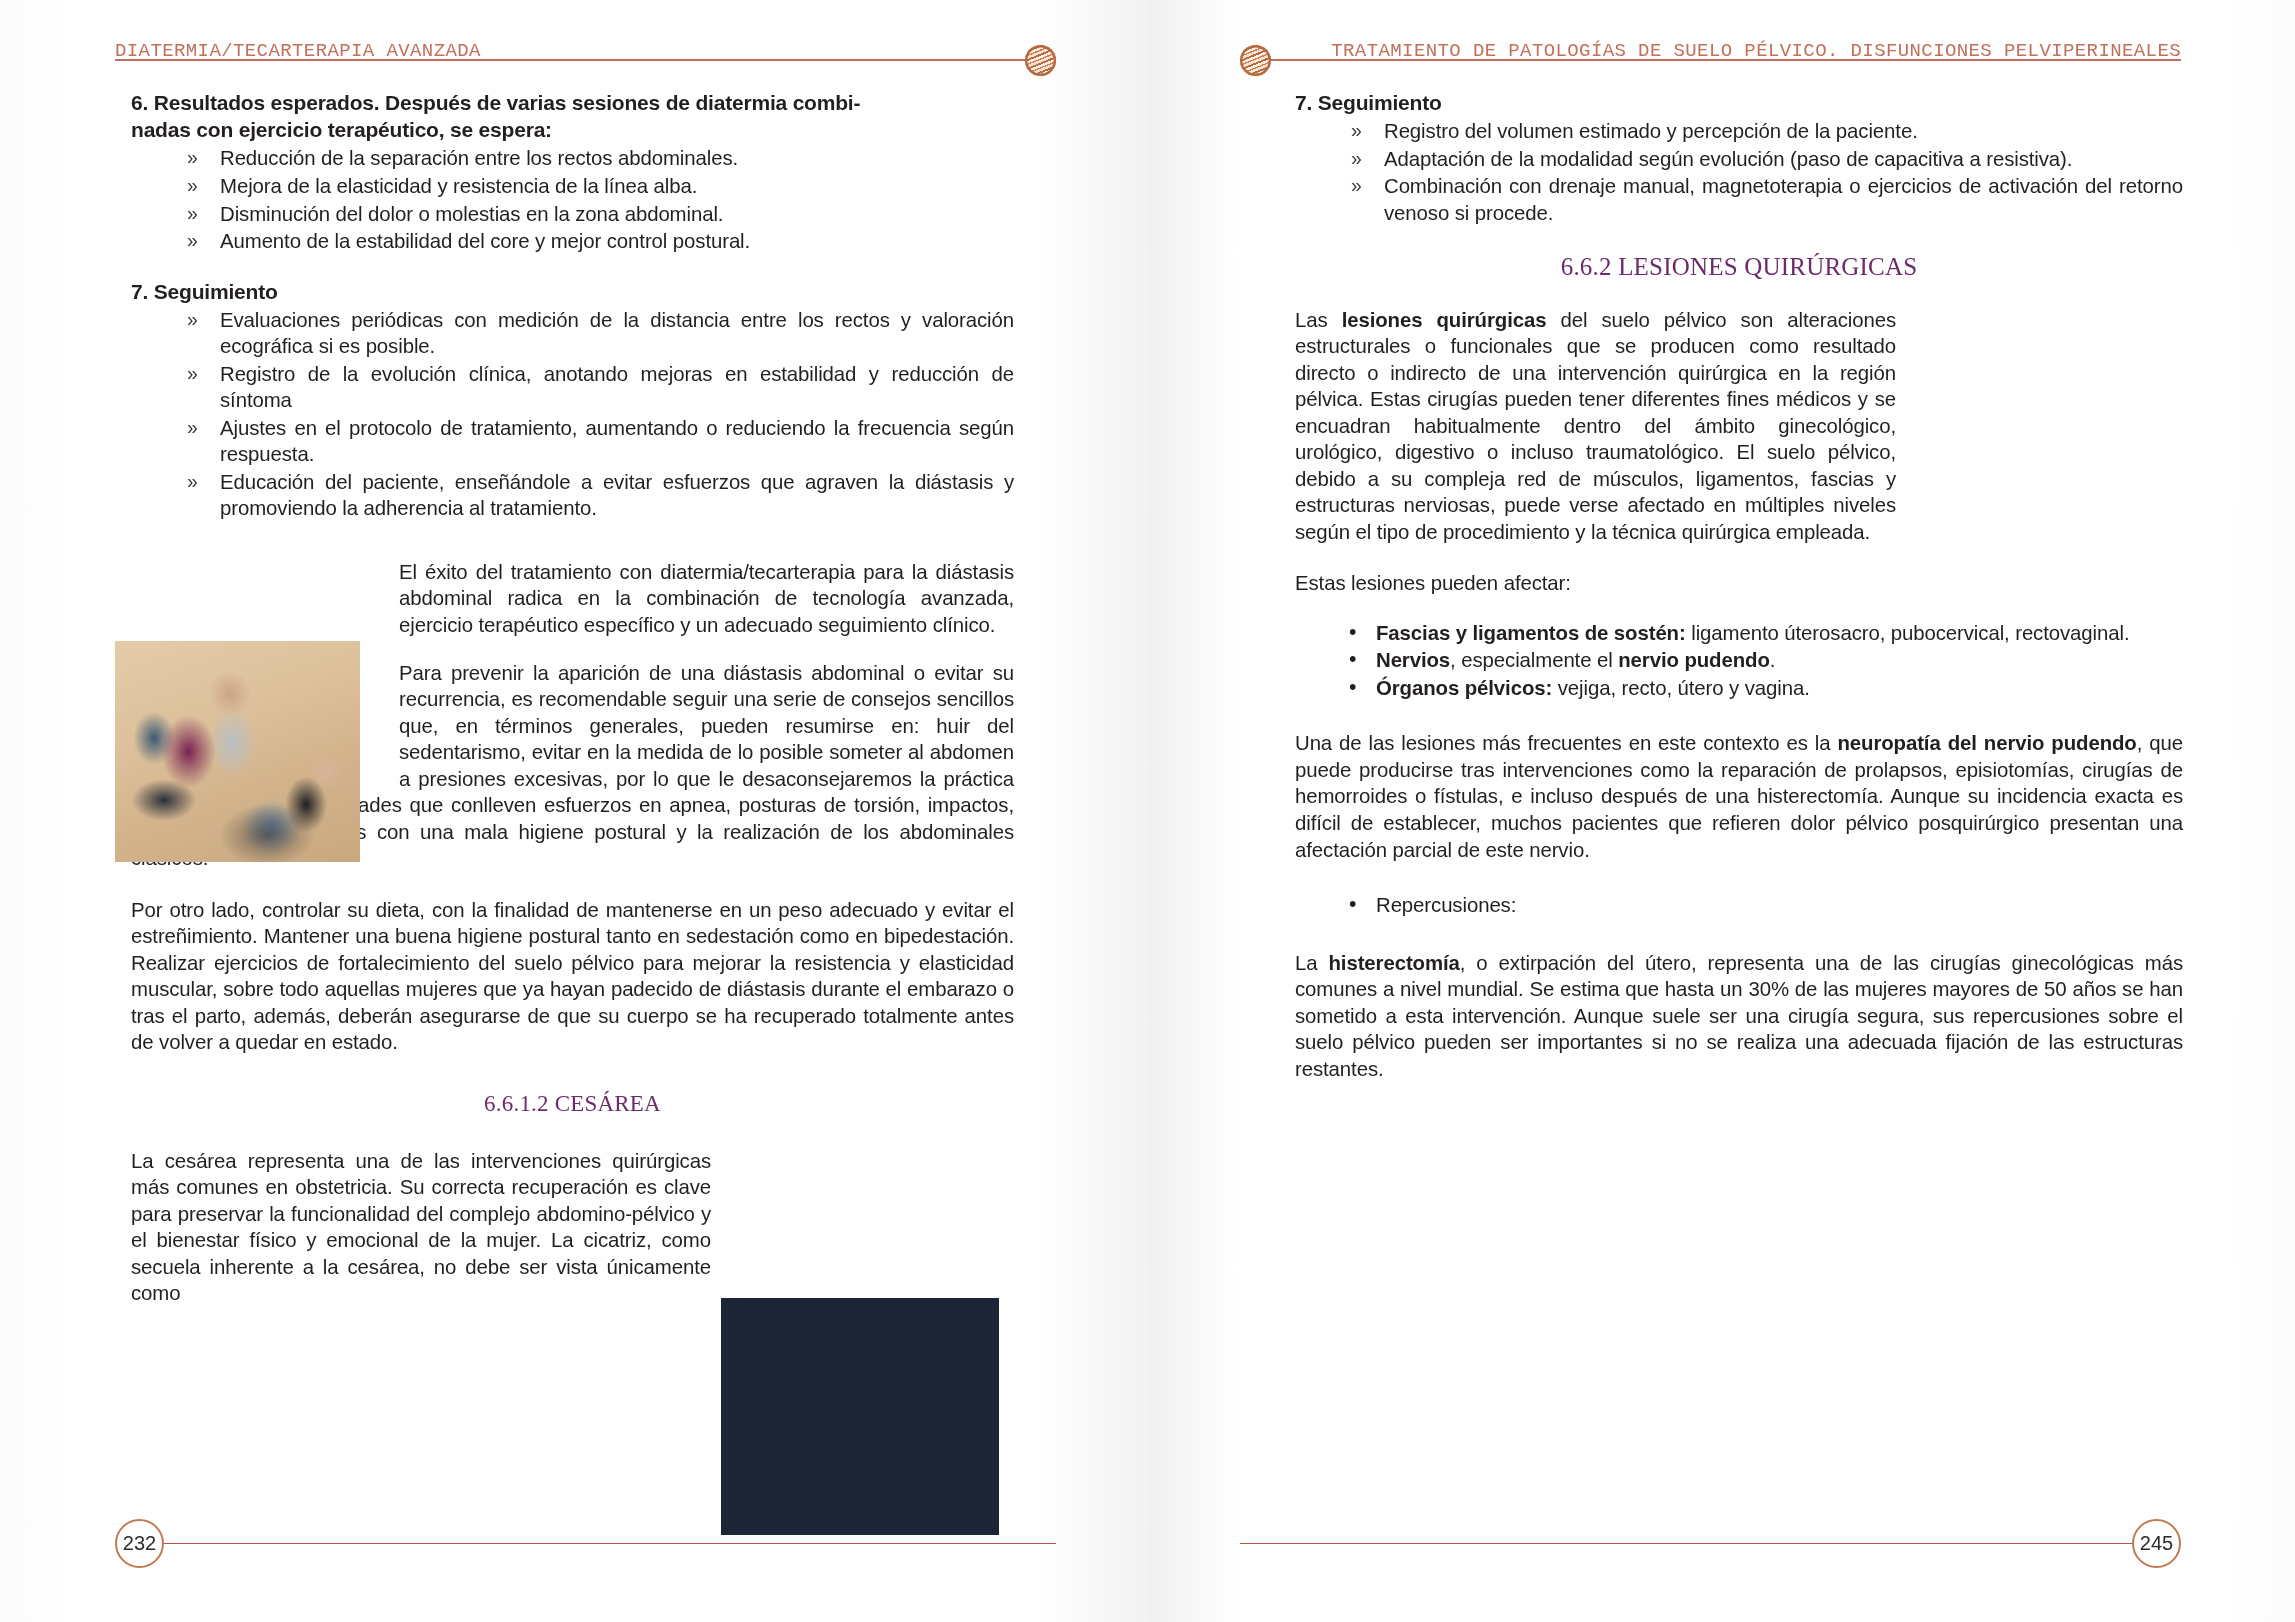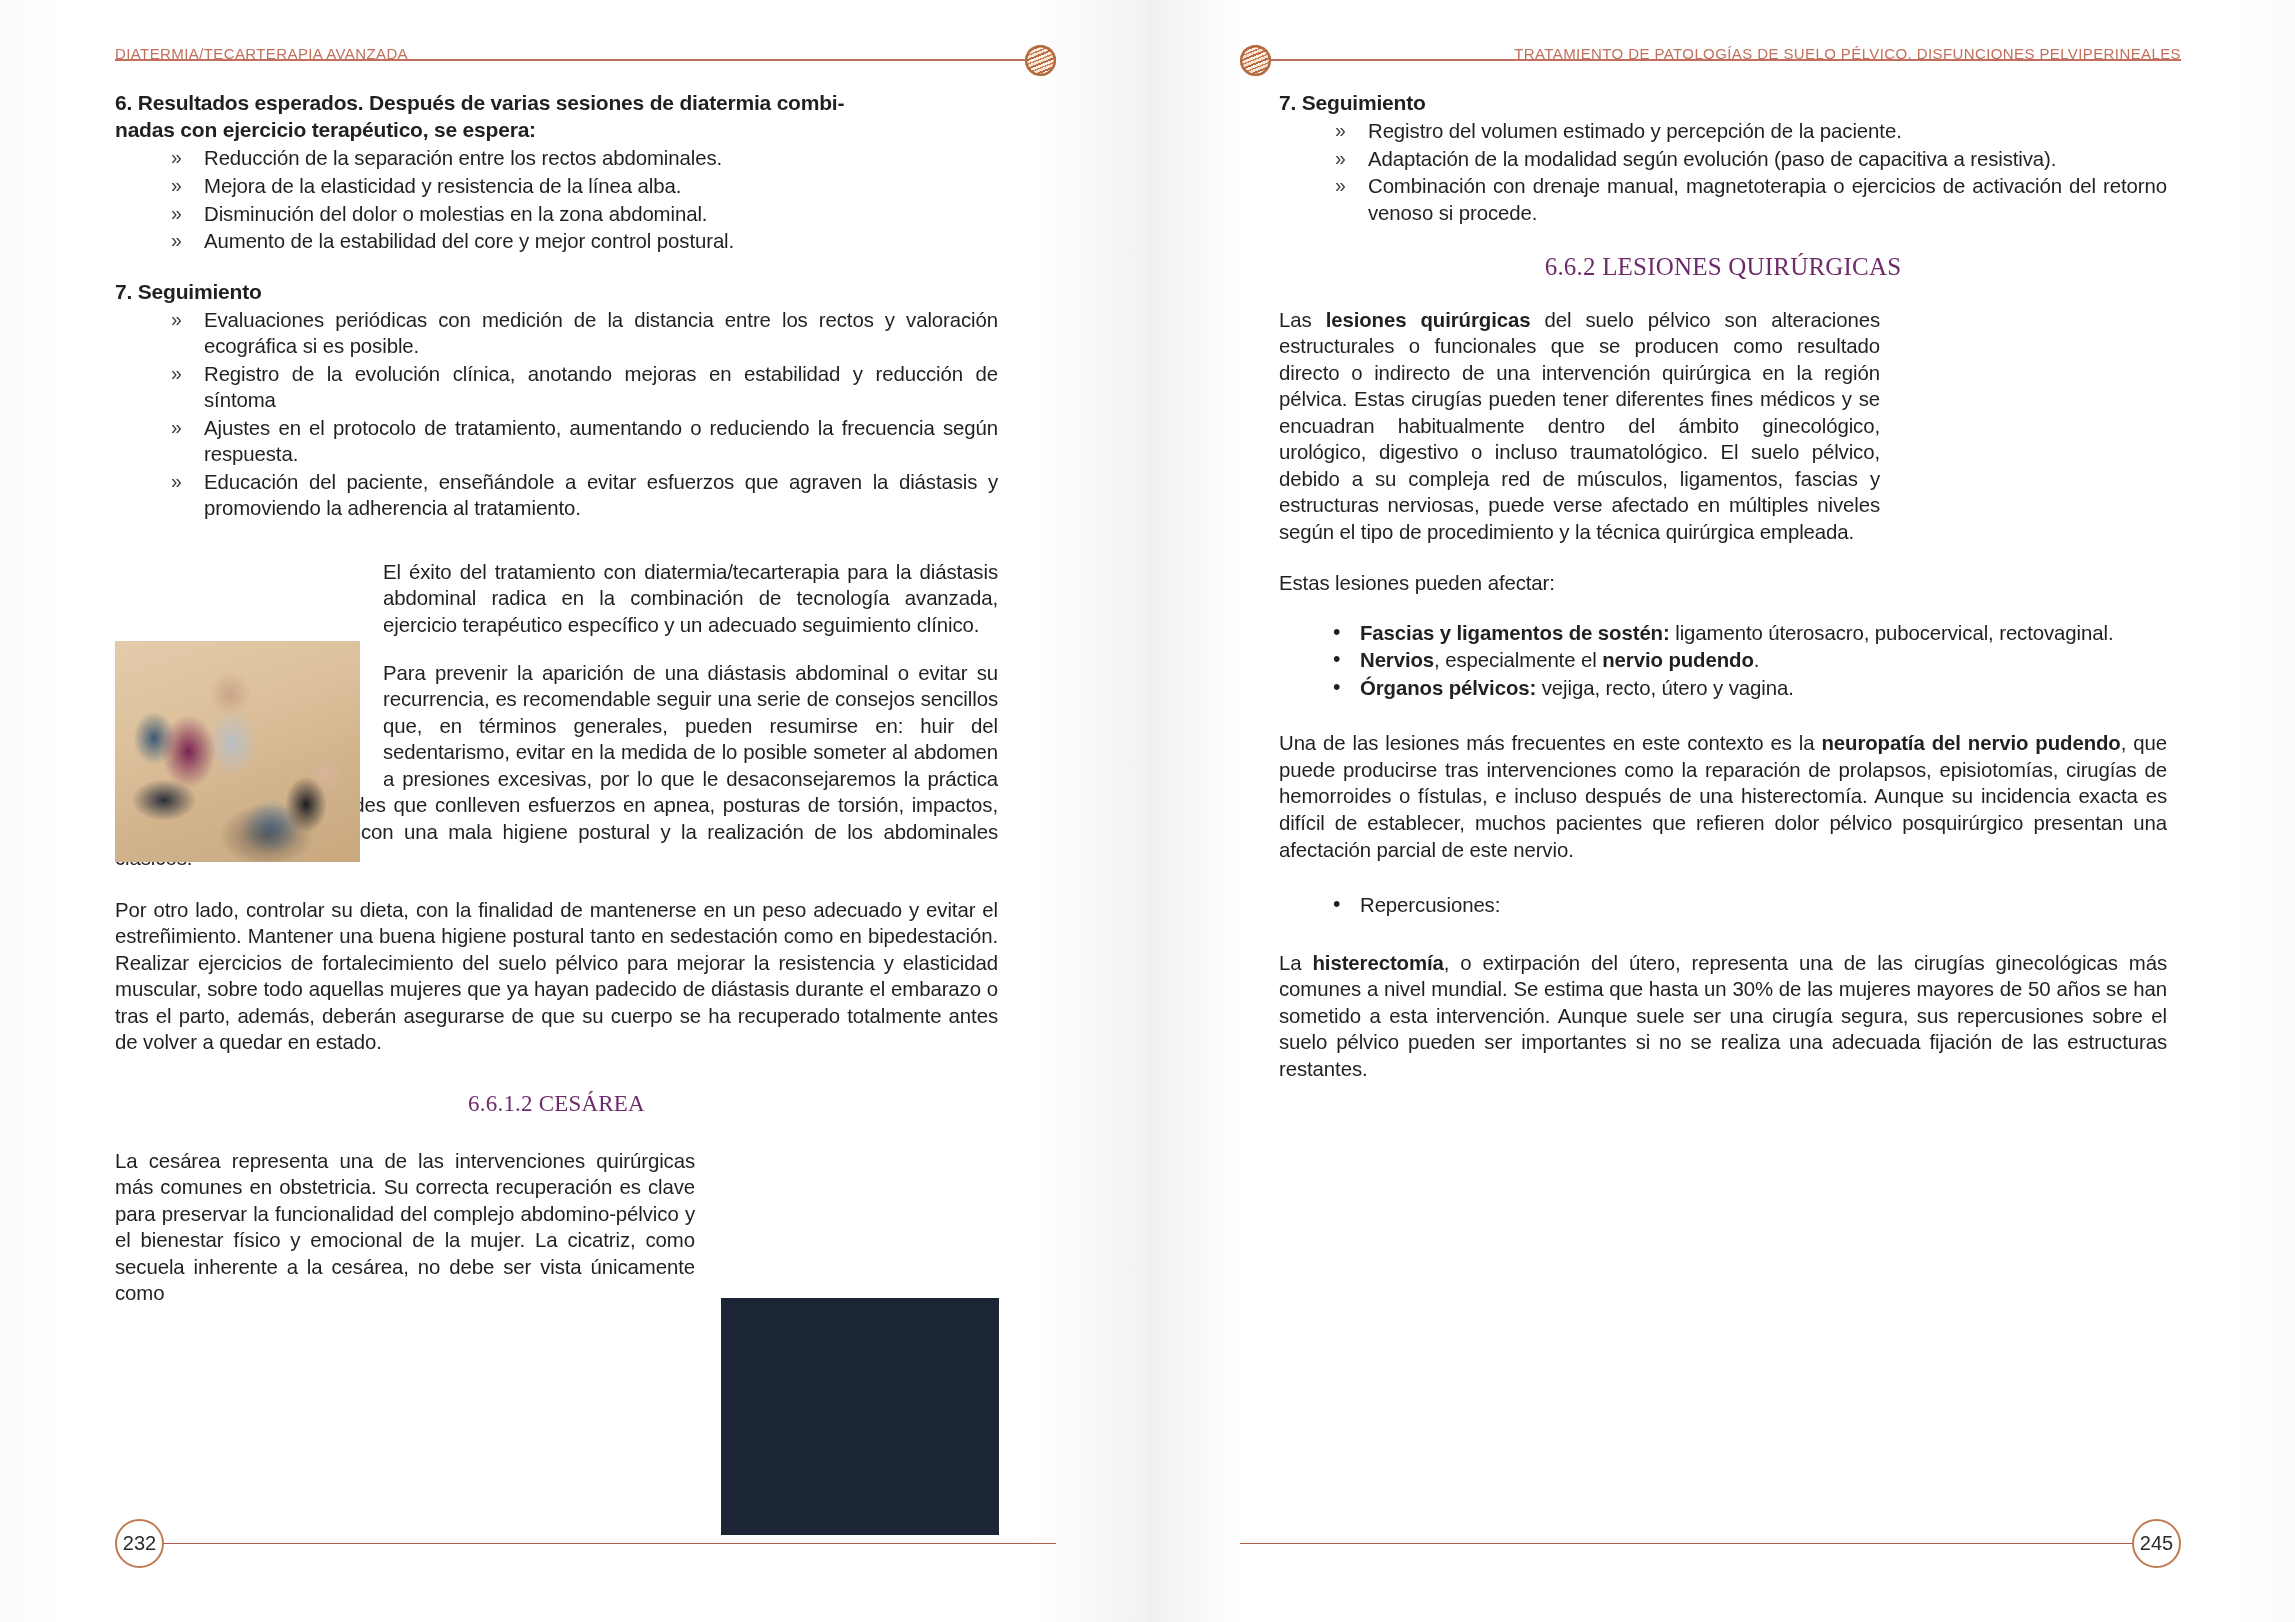--- a/index.html
+++ b/index.html
@@ -35,22 +35,22 @@
     position: absolute;
     top: 27px;
     height: 43px;
     display: flex;
     align-items: flex-end;
   }
   .runhead.left  { left: 115px; right: 92px; }
   .runhead.right { left: 92px;  right: 115px; }
 
   .runhead-text {
-    font-family: Liberation Sans, sans-serif;
-    font-size: 15px;
+    font-family: Liberation Mono, monospace;
+    font-size: 19px;
     letter-spacing: 0.4px;
     color: #c0705c;
     white-space: nowrap;
     line-height: 1;
     padding-bottom: 8.7px;
   }
   .runhead.right .runhead-text { margin-left: auto; }
 
   .rule-wrap {
     position: absolute;
@@ -86,20 +86,21 @@
   .runhead.right .ornament { left: 0px; }
 
   
   .body {
     position: absolute;
     top: 89px;
     font-size: 20.4px;
     line-height: 1.30;
     color: #231f20;
     letter-spacing: -0.1px;
+    margin-left: 16px;
   }
   .page.left  .body { left: 115px; width: 883px; }
   .page.right .body { left: 131px; width: 888px; }
 
   p { margin: 0 0 0 0; text-align: justify; }
   p.gap { margin-top: 21.3px; }
 
   .num-head {
     font-weight: bold;
     font-size: 21px;

